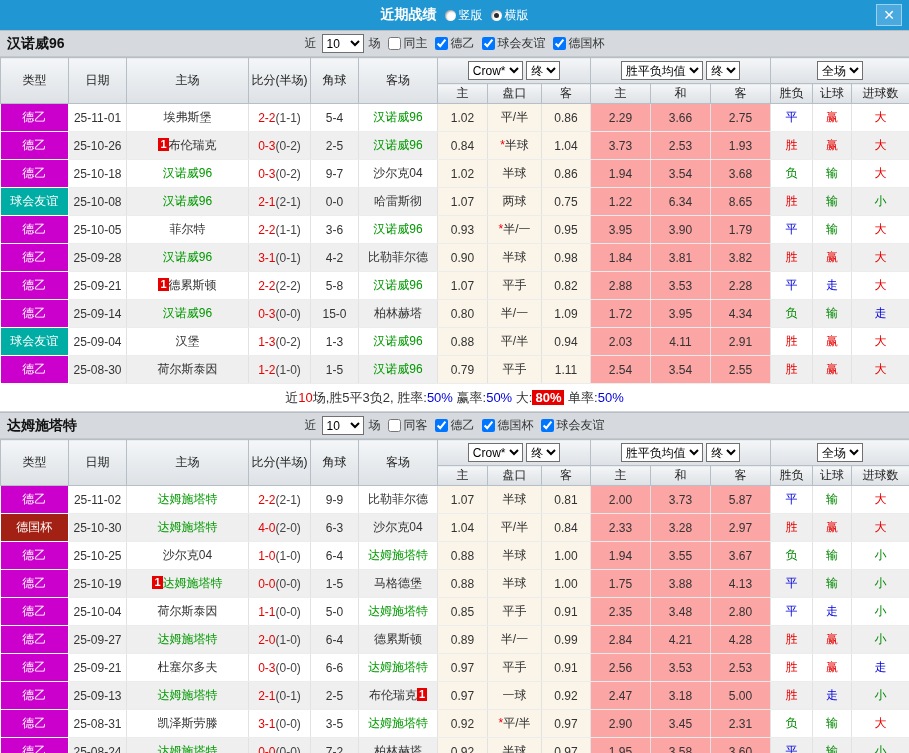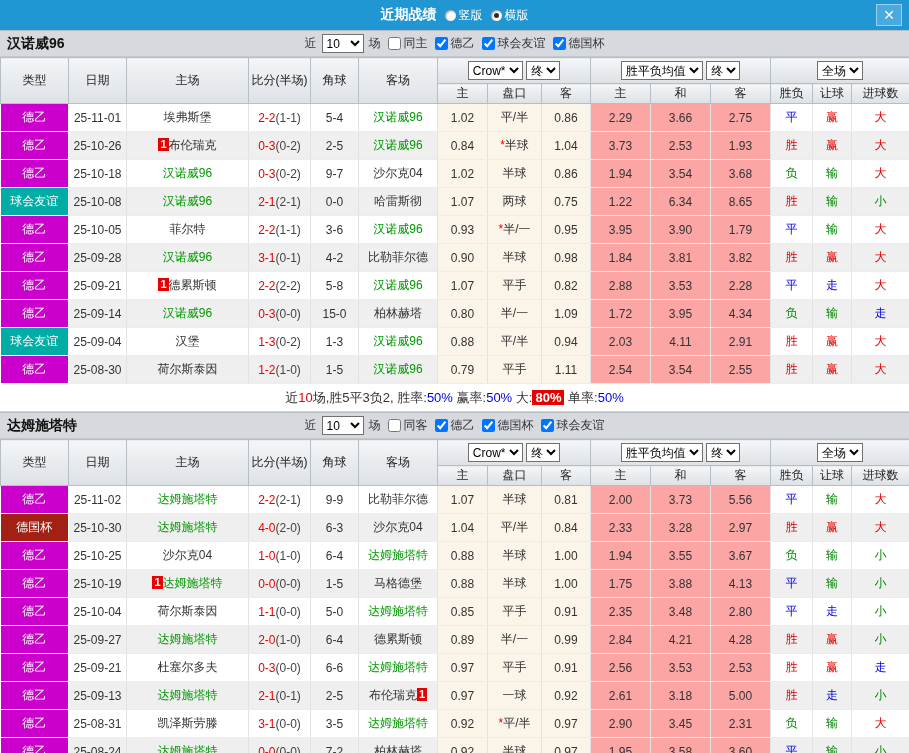--- a/index.html
+++ b/index.html
@@ -433,21 +433,21 @@
           <td>25-11-02</td>
           <td><span class="green">达姆施塔特</span></td>
           <td><span class="score-main">2-2</span><span class="score-half">(2-1)</span></td>
           <td>9-9</td>
           <td><span>比勒菲尔德</span></td>
           <td class="odds">1.07</td>
           <td class="odds"><span>半球</span></td>
           <td class="odds">0.81</td>
           <td class="avg">2.00</td>
           <td class="avg">3.73</td>
-          <td class="avg">5.56</td>
+          <td class="avg">5.87</td>
           <td style="color: rgb(0, 0, 221);">平</td>
           <td style="color: rgb(0, 136, 0);">输</td>
           <td style="color: rgb(230, 0, 0);">大</td>
         </tr>
         <tr>
           <td class="type" style="background: rgb(163, 33, 20);">德国杯</td>
           <td>25-10-30</td>
           <td><span class="green">达姆施塔特</span></td>
           <td><span class="score-main">4-0</span><span class="score-half">(2-0)</span></td>
           <td>6-3</td>
@@ -550,21 +550,21 @@
         <tr>
           <td class="type" style="background: rgb(204, 0, 204);">德乙</td>
           <td>25-09-13</td>
           <td><span class="green">达姆施塔特</span></td>
           <td><span class="score-main">2-1</span><span class="score-half">(0-1)</span></td>
           <td>2-5</td>
           <td><span>布伦瑞克</span><span class="badge1">1</span></td>
           <td class="odds">0.97</td>
           <td class="odds"><span>一球</span></td>
           <td class="odds">0.92</td>
-          <td class="avg">2.61</td>
+          <td class="avg">2.47</td>
           <td class="avg">3.18</td>
           <td class="avg">5.00</td>
           <td style="color: rgb(230, 0, 0);">胜</td>
           <td style="color: rgb(0, 0, 221);">走</td>
           <td style="color: rgb(0, 136, 0);">小</td>
         </tr>
         <tr>
           <td class="type" style="background: rgb(204, 0, 204);">德乙</td>
           <td>25-08-31</td>
           <td><span>凯泽斯劳滕</span></td>

